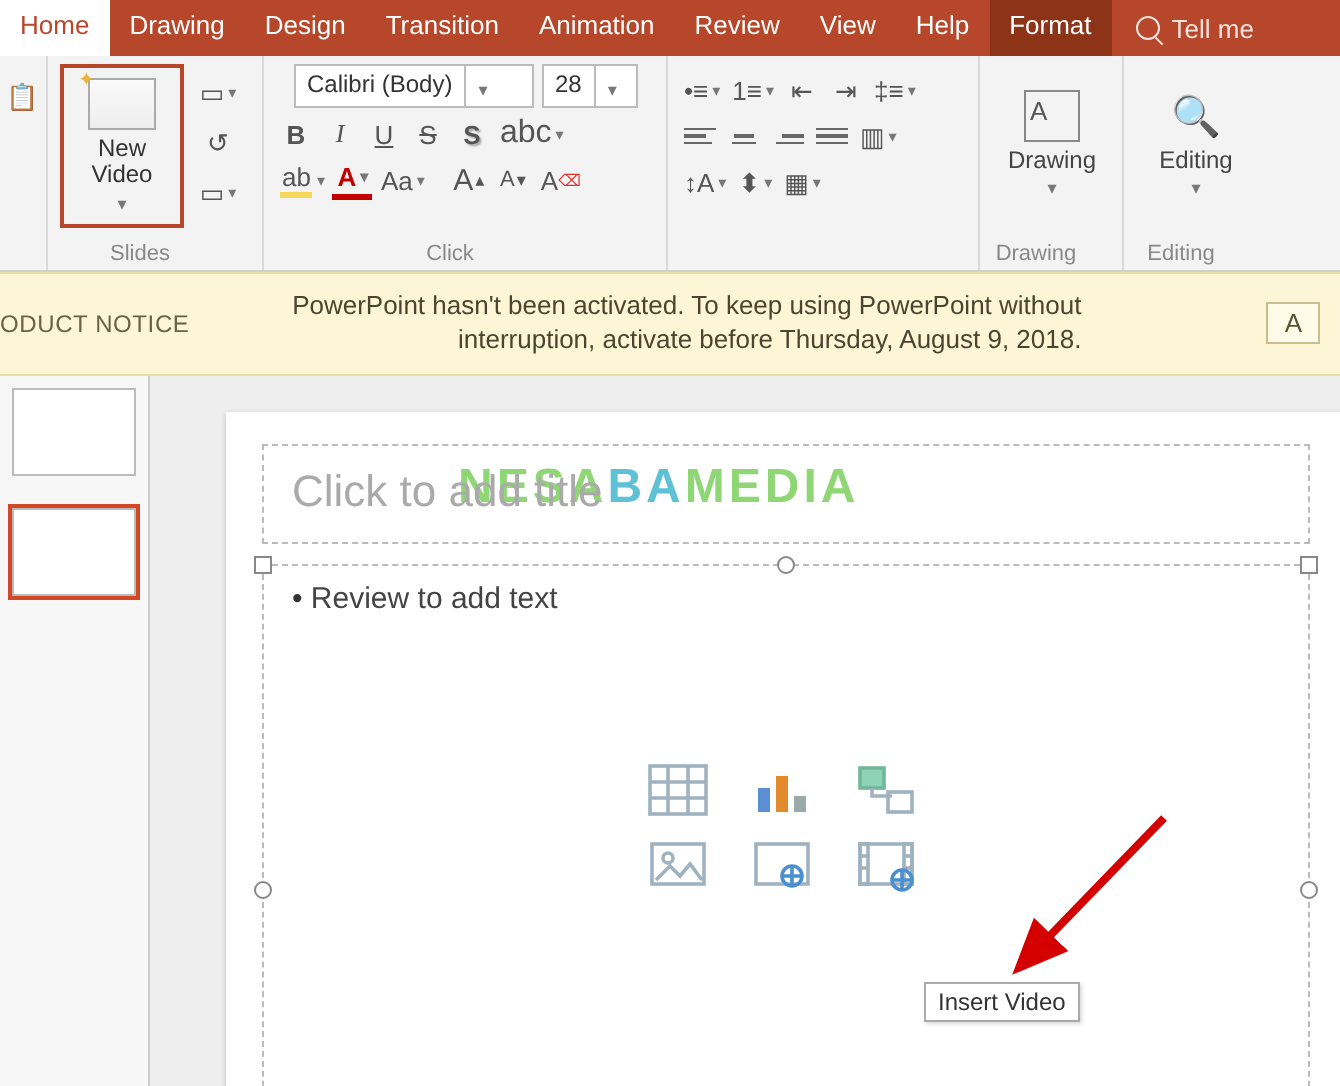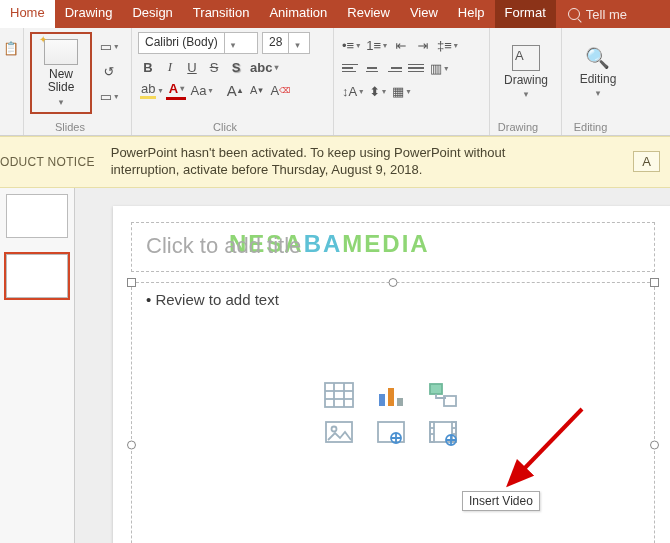--- a/index.html
+++ b/index.html
@@ -10,21 +10,21 @@
   .tab.active { background: #fff; color: #B7472A; }
   .tab.fmt { background: #8C3318; }
   .tell { display:flex; align-items:center; gap:6px; padding-left:12px; color:#fff; opacity:.85; }
   .tell .mag { width:12px;height:12px;border:1.2px solid #fff;border-radius:50%;position:relative;}
   .tell .mag:after{content:"";position:absolute;width:5px;height:1.2px;background:#fff;bottom:-2px;right:-3px;transform:rotate(45deg);}
   
   .ribbon { display:flex; background:#f3f3f3; border-bottom:1px solid #d0d0d0; height:108px; }
   .group { border-right:1px solid #d9d9d9; padding:4px 6px 2px; display:flex; flex-direction:column; position:relative;}
   .group-label { position:absolute; bottom:2px; left:0; right:15px; text-align:center; font-size:11px; color:#888;}
   .vstack { display:flex; flex-direction:column; gap:1px; align-items:center;}
-  .hstack { display:flex; gap:4px; align-items:center;}
+  .hstack { display:flex; gap:4px; align-items:center;justify-content:center;}
   .icbtn { display:inline-flex; align-items:center; justify-content:center; min-width:20px; height:20px; font-size:13px; color:#555; cursor:pointer; padding:0 2px;}
   .icbtn small { font-size:9px; margin-left:1px;}
   .drop:after { content:"▾"; font-size:8px; color:#777; margin-left:2px;}
   .big-btn { display:flex; flex-direction:column; align-items:center; justify-content:center; width:60px; height:80px; font-size:12px; color:#444; cursor:pointer; gap:2px;}
   .slides-group .body { display:flex; gap:6px; height:82px;}
   .new-slide-box { border:2px solid #B7472A; padding:2px 3px; display:flex; flex-direction:column; align-items:center; justify-content:center; gap:3px; width:62px; height:82px; font-size:12px; color:#333; cursor:pointer;}
   .new-slide-box .icon { width:34px; height:26px; border:1px solid #aaa; background:linear-gradient(#fafafa,#eee); position:relative;}
   .new-slide-box .icon:before{content:"✦"; position:absolute; top:-6px; left:-6px; color:#e8b33b; font-size:10px;}
   .mini-btns { display:flex; flex-direction:column; gap:5px; padding-top:4px;}
   .mini-btns .icbtn { width:22px; height:20px;}
@@ -35,21 +35,21 @@
   .u { text-decoration:underline;}
   .s { text-decoration:line-through;}
   .red { color:#c00000;}
   .lines { display:inline-flex; flex-direction:column; gap:2px; width:16px;}
   .lines i { height:1.2px; background:#666; display:block;}
   .lines.left i:nth-child(2){width:70%;} .lines.left i:nth-child(3){width:85%;}
   .lines.center i{margin:0 auto;} .lines.center i:nth-child(2){width:60%;} .lines.center i:nth-child(3){width:80%;}
   .lines.right i{margin-left:auto;} .lines.right i:nth-child(2){width:70%;} .lines.right i:nth-child(3){width:85%;}
   .lines.just i{width:100%;}
   
-  .notice { display:flex; align-items:center; gap:12px; background:#FCF6D6; border-top:1px solid #e8dfa8; border-bottom:1px solid #e8dfa8; padding:8px 10px 8px 0; font-size:13px; color:#4a4530;}
+  .notice { display:flex; align-items:center; gap:12px; background:#FCF6D6; border-top:1px solid #e8dfa8; border-bottom:1px solid #e8dfa8; padding:8px 10px 8px 0; font-size:13px; color:#4a4530;text-align:right;}
   .notice .lbl { font-size:12px; letter-spacing:.3px; color:#6a6245; padding-right:4px;}
   .notice .act { margin-left:auto; border:1px solid #c9bf8e; background:#fdfbe8; padding:2px 8px; font-size:13px; color:#5a5234;}
   
   .work { display:flex; height: calc(543px - 28px - 108px - 50px); background:#eee;}
   .thumbs { width:75px; border-right:1px solid #ccc; background:#f7f7f7; padding:6px;}
   .thumb { height:44px; border:1px solid #bbb; background:#fff; margin-bottom:16px;}
   .thumb.sel { outline:2px solid #D24726; outline-offset:0;}
   .canvas-wrap { flex:1; padding:18px 18px 0 38px; position:relative; overflow:hidden;}
   .slide { width:560px; height:420px; background:#fff; box-shadow:0 1px 3px rgba(0,0,0,.2); position:relative;}
   .ph { position:absolute; border:1px dashed #bbb;}
@@ -92,21 +92,21 @@
   <div class="group" style="width:24px;">
     <div class="vstack" style="gap:6px;padding-top:6px;">
       <span class="icbtn">📋</span>
     </div>
   </div>
   <div class="group slides-group" style="width:108px;">
     <div class="body">
       <div class="new-slide-box">
         <div class="icon"></div>
         <div style="text-align:center;line-height:1.1;white-space:pre;">New
-Slide</div>
+Video</div>
         <span style="font-size:9px;color:#777;">▾</span>
       </div>
       <div class="mini-btns">
         <span class="icbtn drop">▭</span>
         <span class="icbtn">↺</span>
         <span class="icbtn drop">▭</span>
       </div>
     </div>
     <div class="group-label">Slides</div>
   </div>
@@ -120,21 +120,21 @@
           <span>28</span>
           <span class="sep">▾</span>
         </div>
     </div>
     <div class="row">
       <span class="icbtn" style="font-weight:bold;">B</span>
       <span class="icbtn" style="font-style:italic;font-family:serif;">I</span>
       <span class="icbtn u">U</span>
       <span class="icbtn s">S</span>
       <span class="icbtn" style="text-shadow:1px 1px 1px #aaa;font-weight:bold;">S</span>
-      <span class="icbtn drop" style="font-size:13px;font-weight:bold;">abc</span>
+      <span class="icbtn drop" style="font-size:16px;">abc</span>
     </div>
     <div class="row">
       <span class="icbtn drop" style="position:relative;">
           <span style="border-bottom:3px solid #f5d85a;padding:0 1px;">ab</span>
         </span>
       <span class="icbtn drop red" style="font-weight:bold;border-bottom:3px solid #c00000;">A</span>
       <span class="icbtn drop">Aa</span>
       <span style="width:6px;"></span>
       <span class="icbtn" style="font-size:15px;">
           <span>A</span>

